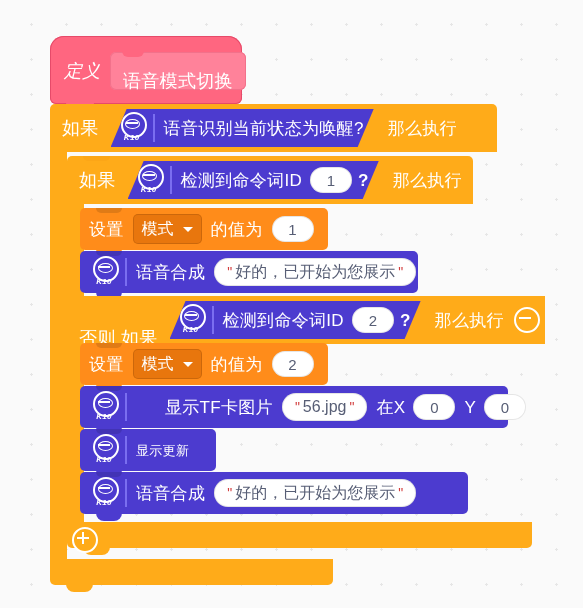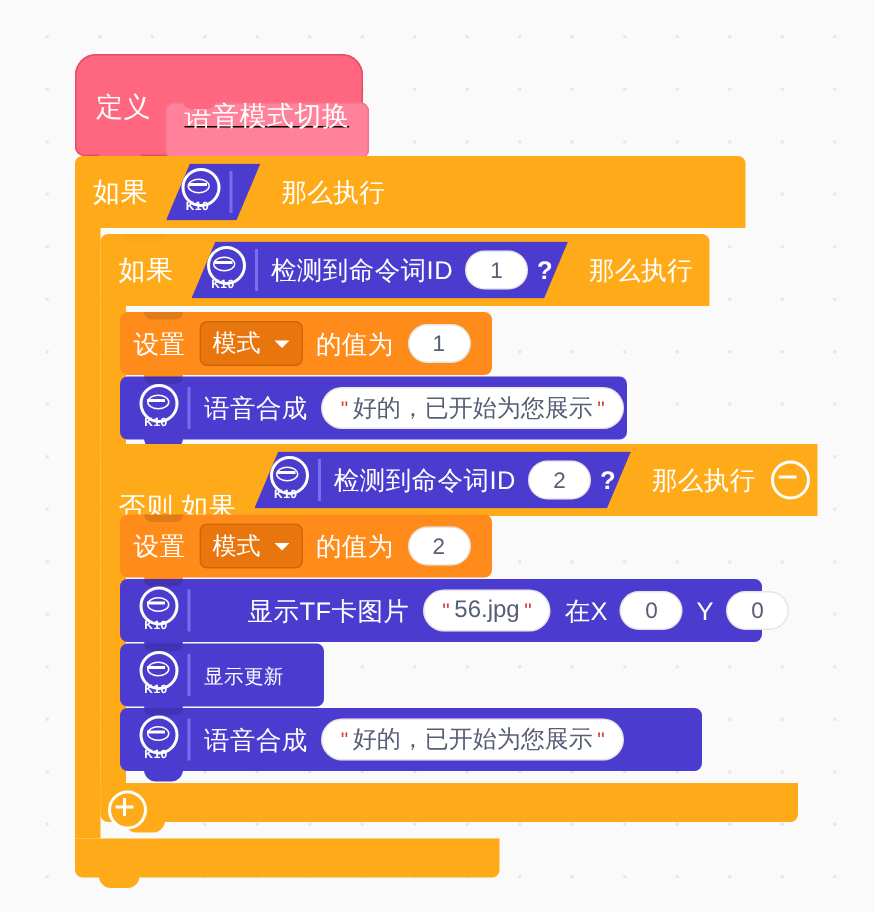--- a/index.html
+++ b/index.html
@@ -34,29 +34,28 @@
     left: 50px; top: 36px; width: 192px; height: 68px;
     background: #ff6680;
     border-radius: 14px 14px 6px 6px;
     box-shadow: 0 0 0 1px #e64a69 inset;
   }
   .define-hat .notch-bottom {
     position: absolute; left: 16px; bottom: -6px;
     width: 28px; height: 8px; background: #ff6680;
     border-radius: 0 0 7px 7px;
   }
-  .define-word { position: absolute; left: 14px; top: 26px; font-size: 18px; }
+  .define-word { position: absolute; left: 14px; top: 26px; font-size: 18px; font-style: italic; }
   .define-inner {
-    position: absolute; left: 60px; top: 32px;
+    position: absolute; left: 60px; top: 16px;
     height: 38px; padding: 0 13px;
     background: #ff829a;
     border-radius: 6px;
-    display: flex; align-items: flex-start;
+    display: flex; align-items: flex-end;
     box-shadow: 0 0 0 1px #f2718b inset;
-    text-decoration: underline;
   }
   .define-inner .notch {
     position: absolute; left: 12px; top: -1px;
     width: 22px; height: 6px; background: #ff6680;
     border-radius: 0 0 6px 6px;
   }
   .define-inner .lbl { font-size: 18px; }
   .cblk-hdr {
     position: absolute; left: 0; top: 0;
     height: 48px; background: #ffab19;
@@ -156,21 +155,21 @@
     width: 13px; height: 8px; border: 1.6px solid #ffffff;
     border-radius: 50%;
   }
   .k10 .bar {
     position: absolute; left: 9px; top: 10.2px;
     width: 12px; height: 1.6px; background: #ffffff;
   }
   .k10 .txt {
     position: absolute; left: 0; top: 21px; width: 30px;
     text-align: center; color: #ffffff;
-    font-size: 8px; font-weight: bold; 
+    font-size: 8px; font-weight: bold; font-style: italic;
     letter-spacing: .3px;
   }
   .divider {
     width: 2px; height: 28px; background: #7a6ef0; margin: 0 9px 0 2px;
     flex: 0 0 auto;
   }
 
   
   .circ-btn {
     position: absolute; width: 22px; height: 22px;
@@ -204,20 +203,21 @@
     <span class="lbl" style="margin-left:12px; font-size:18px;">如果</span>
 
     <div class="hex" style="margin-left:12px; height:38px;">
       <div class="k10">
         <div class="ring"></div>
           <div class="ell"></div>
           <div class="bar"></div>
         <div class="txt">K10</div>
       </div>
       <div class="divider"></div>
+      <span class="lbl" style="font-size:17px;">语音识别当前状态为唤醒?</span>
     </div>
     <span class="lbl" style="margin-left:14px; font-size:17px;">那么执行</span>
   </div>
 
   <div class="blk cblk-left" style="left:50px; top:152px; height:407px;"></div>
 
   <div class="blk cblk-foot" style="left:50px; top:559px; width:283px; height:26px;">
     <div class="tab"></div>
   </div>
 

